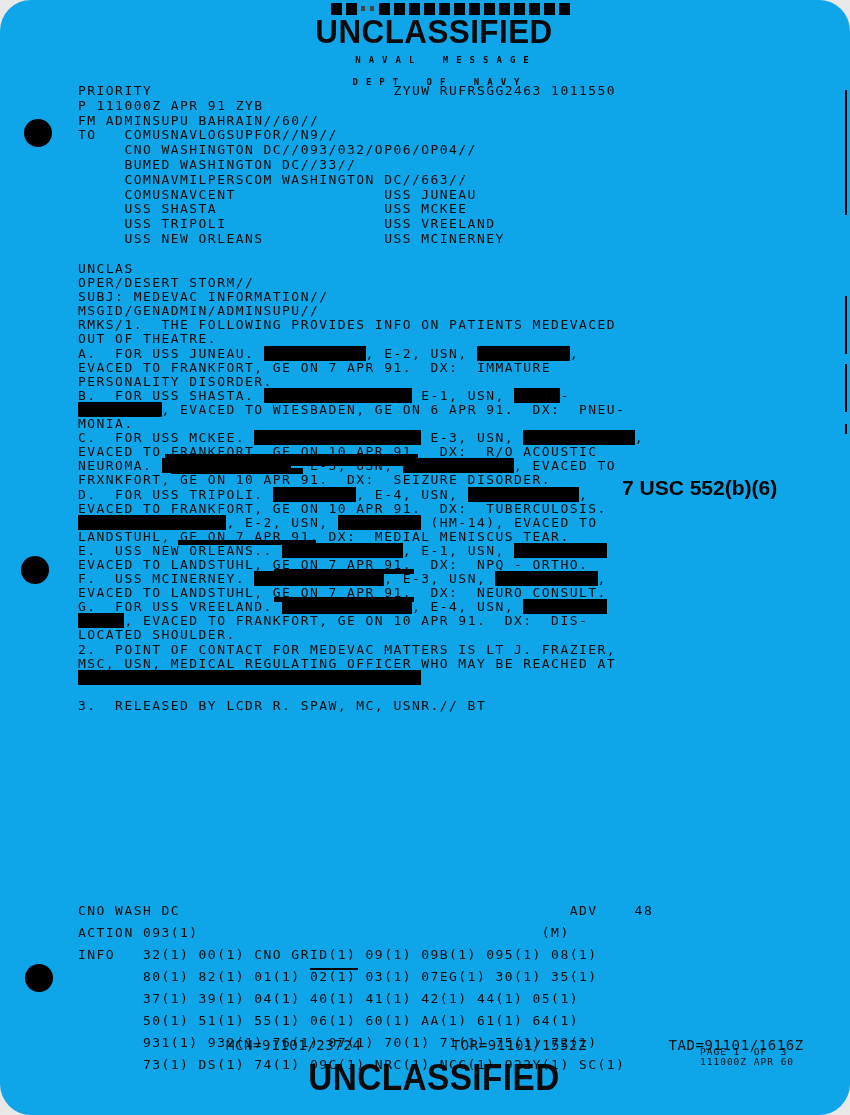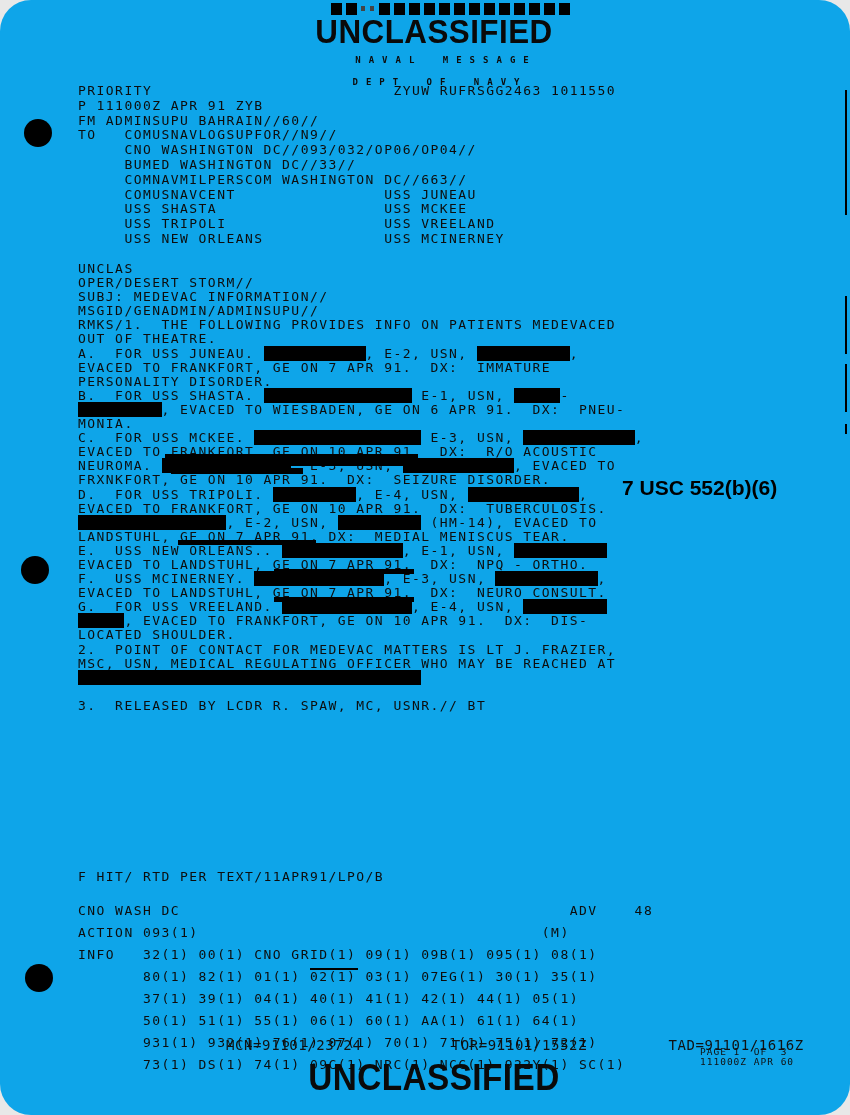--- a/index.html
+++ b/index.html
@@ -122,21 +122,20 @@
 <span class="redact">&nbsp;&nbsp;&nbsp;&nbsp;&nbsp;</span>, EVACED TO FRANKFORT, GE ON 10 APR 91.  DX:  DIS-
 LOCATED SHOULDER.
 2.  POINT OF CONTACT FOR MEDEVAC MATTERS IS LT J. FRAZIER,
 MSC, USN, MEDICAL REGULATING OFFICER WHO MAY BE REACHED AT
 <span class="redact">&nbsp;&nbsp;&nbsp;&nbsp;&nbsp;&nbsp;&nbsp;&nbsp;&nbsp;&nbsp;&nbsp;&nbsp;&nbsp;&nbsp;&nbsp;&nbsp;&nbsp;&nbsp;&nbsp;&nbsp;&nbsp;&nbsp;&nbsp;&nbsp;&nbsp;&nbsp;&nbsp;&nbsp;&nbsp;&nbsp;&nbsp;&nbsp;&nbsp;&nbsp;&nbsp;&nbsp;&nbsp;</span>
 
 3.  RELEASED BY LCDR R. SPAW, MC, USNR.// BT</pre>
 
   <div class="abs exemption">7 USC 552(b)(6)</div>
 
-  <pre class="mono audit-line">F HIT/ RTD PER TEXT/11APR91/LPO/B</pre>
 
   <pre class="mono routing-block">CNO WASH DC                                          ADV    48
 ACTION 093(1)                                     (M)
 INFO   32(1) 00(1) CNO GRID(1) 09(1) 09B(1) 095(1) 08(1)
        80(1) 82(1) 01(1) 02(1) 03(1) 07EG(1) 30(1) 35(1)
        37(1) 39(1) 04(1) 40(1) 41(1) 42(1) 44(1) 05(1)
        50(1) 51(1) 55(1) 06(1) 60(1) AA(1) 61(1) 64(1)
        931(1) 932(1) 76(1) 07(1) 70(1) 71(1) 75(1) 72(1)
        73(1) DS(1) 74(1) 09C(1) NRC(1) NCC(1) 922Y(1) SC(1)</pre>
 

